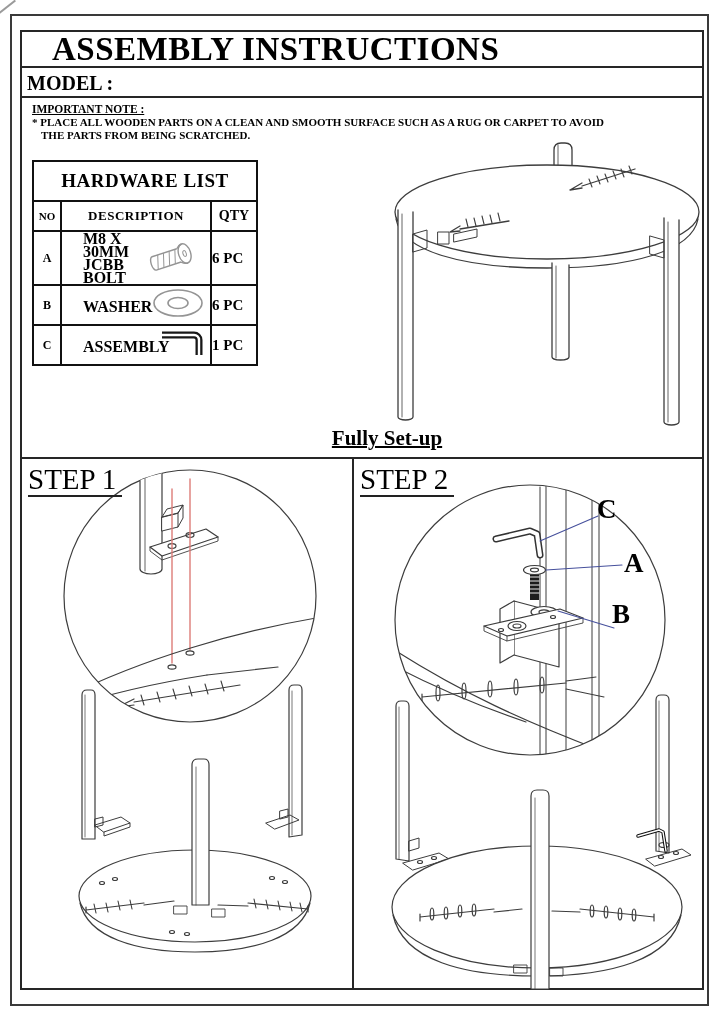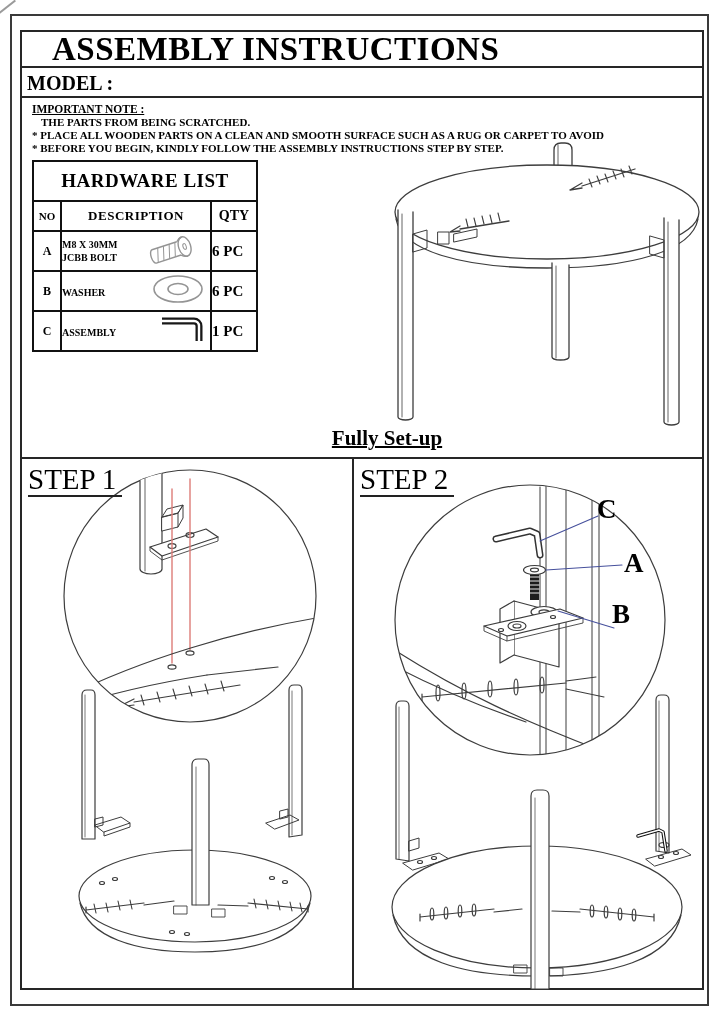--- a/index.html
+++ b/index.html
@@ -25,21 +25,21 @@
   .note-line.indent{padding-left:9px;}
 
   table.hw{left:10px;top:128px;border-collapse:collapse;background:#fff;}
   table.hw td,table.hw th{border:2px solid #111;padding:0;}
   .hw-caption{width:218px;height:38px;text-align:center;font-size:19px;font-weight:bold;letter-spacing:.5px;}
   .hw-col-no{width:26px;height:28px;font-size:11px;font-weight:bold;text-align:center;}
   .hw-col-desc{width:148px;font-size:13px;font-weight:bold;text-align:center;letter-spacing:.5px;border-radius:9px;}
   .hw-col-qty{width:44px;font-size:14px;font-weight:bold;text-align:center;}
   .hw-no{height:38px;text-align:center;font-size:12px;font-weight:bold;}
   .hw-desc{position:relative;vertical-align:middle;}
-  .hw-desc .txt{display:inline-block;width:72px;font-size:10px;font-weight:bold;line-height:13px;padding-left:0;vertical-align:middle;}
+  .hw-desc .txt{display:inline-block;width:72px;font-size:16px;font-weight:bold;line-height:13px;padding-left:21px;vertical-align:middle;}
   .hw-desc .ic{position:absolute;right:4px;top:50%;transform:translateY(-50%);}
   .hw-qty{text-align:left;font-size:15px;font-weight:bold;padding-left:5px;}
 
   .assembled-svg{left:320px;top:100px;}
   .fully-setup{left:280px;top:394px;width:170px;text-align:center;font-size:21px;font-weight:bold;
                text-decoration:underline;text-decoration-thickness:2px;}
 
   .steps{left:0;top:425px;width:680px;height:531px;border-top:2px solid #262626;display:flex;}
   .step-panel{position:relative;height:100%;box-sizing:border-box;}
   .step-panel.one{width:332px;border-right:2px solid #262626;}
@@ -57,23 +57,22 @@
   <div class="corner-artifact"></div>
   <div class="outer-border"></div>
 
   <div class="frame">
 
     <div class="title-bar">ASSEMBLY INSTRUCTIONS</div>
     <div class="model-bar">MODEL :</div>
 
     <div class="note">
       <div class="note-heading">IMPORTANT NOTE :</div>
+      <div class="note-line">* PLACE ALL WOODEN PARTS ON A CLEAN AND SMOOTH SURFACE SUCH AS A RUG OR CARPET TO AVOID</div>
       <div class="note-line indent">THE PARTS FROM BEING SCRATCHED.</div>
-      <div class="note-line">* PLACE ALL WOODEN PARTS ON A CLEAN AND SMOOTH SURFACE SUCH AS A RUG OR CARPET TO AVOID</div>
-      <div class="note-line">* BEFORE YOU BEGIN, KINDLY FOLLOW THE ASSEMBLY INSTRUCTIONS STEP BY STEP.</div>
     </div>
 
     <table class="hw">
       <tbody>
           <tr>
             <td class="hw-caption" colspan="3">HARDWARE LIST</td>
           </tr>
       <tr>
         <td class="hw-col-no">NO</td>
         <td class="hw-col-desc">DESCRIPTION</td>

